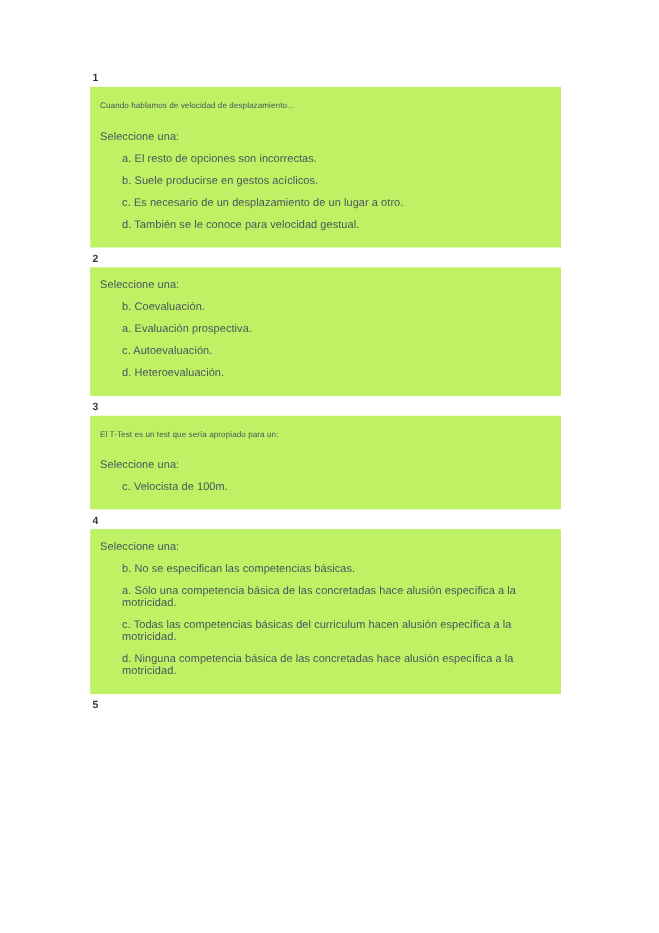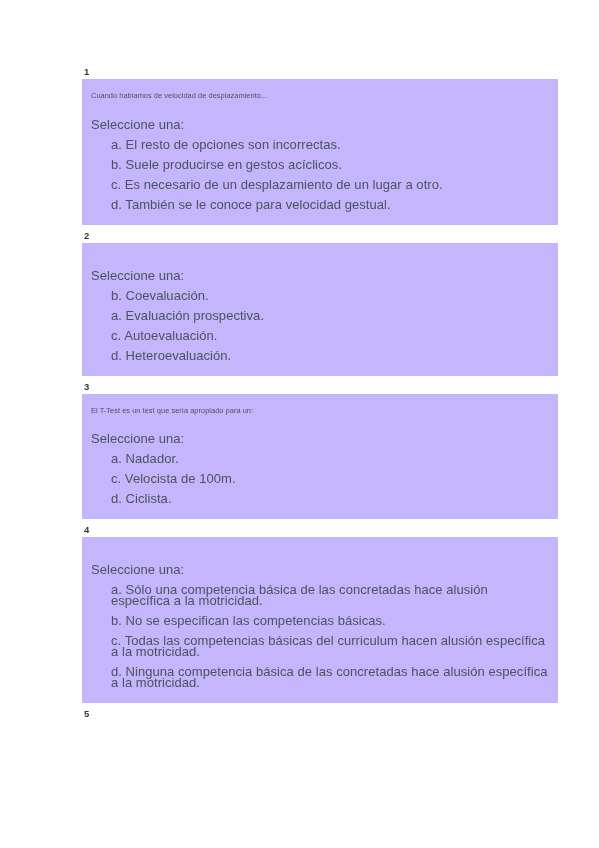--- a/index.html
+++ b/index.html
@@ -39,51 +39,51 @@
     font-size: 9.5px;
     font-weight: bold;
     color: #2e3a40;
     line-height: 12px;
     padding-left: 2px;
     margin-bottom: 1px;
     letter-spacing: 0.2px;
   }
 
   .question-block {
-    background: #c4b5fd;
+    background: #bef264;
     padding: 11px 9px 13px 9px;
     box-sizing: border-box;
-    width: 476px;
+    width: 428px;
     margin-bottom: 5px;
   }
 
   .question-stem {
     font-size: 7.4px;
     line-height: 11.5px;
     color: #4a545e;
     margin: 0 0 17px 0;
     letter-spacing: 0.05px;
   }
 
   .prompt-label {
-    font-size: 13px;
+    font-size: 10px;
     line-height: 11px;
     color: #4a545e;
-    margin: 16px 0 9px 0;
+    margin: 0 0 9px 0;
     letter-spacing: 0.05px;
   }
 
   .options {
     margin: 0;
     padding: 0;
     list-style: none;
   }
 
   .option-item {
-    font-size: 13px;
+    font-size: 10px;
     line-height: 11px;
     color: #4a545e;
     padding-left: 20px;
     margin-bottom: 9px;
     letter-spacing: 0.05px;
   }
 
   .option-item:last-child {
     margin-bottom: 2px;
   }
@@ -128,34 +128,32 @@
         </ul>
       </div>
     </div>
 
     <div class="question-group">
       <div class="question-number">3</div>
       <div class="question-block">
         <div class="question-stem">El T-Test es un test que sería apropiado para un:</div>
         <div class="prompt-label">Seleccione una:</div>
         <ul class="options">
-          <li class="option-item">a. Nadador.</li>
           <li class="option-item">c. Velocista de 100m.</li>
-          <li class="option-item">d. Ciclista.</li>
         </ul>
       </div>
     </div>
 
     <div class="question-group">
       <div class="question-number">4</div>
       <div class="question-block">
         <div class="prompt-label">Seleccione una:</div>
         <ul class="options">
+          <li class="option-item">b. No se especifican las competencias básicas.</li>
           <li class="option-item">a. Sólo una competencia básica de las concretadas hace alusión específica a la motricidad.</li>
-          <li class="option-item">b. No se especifican las competencias básicas.</li>
           <li class="option-item">c. Todas las competencias básicas del curriculum hacen alusión específica a la motricidad.</li>
           <li class="option-item">d. Ninguna competencia básica de las concretadas hace alusión específica a la motricidad.</li>
         </ul>
       </div>
     </div>
 
     <div class="trailing-number">5</div>
 
   </div>
 </div>

